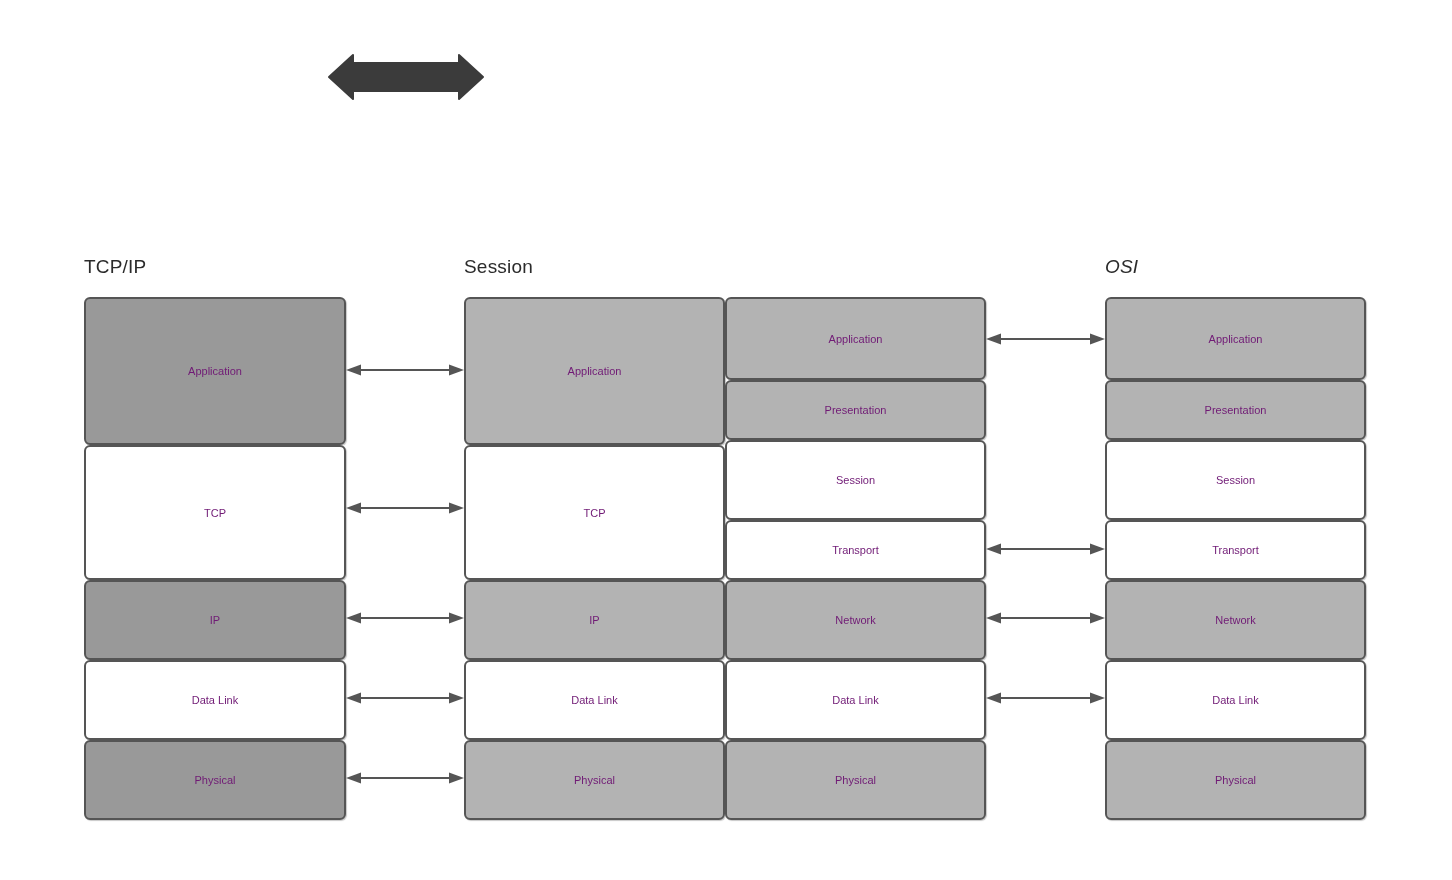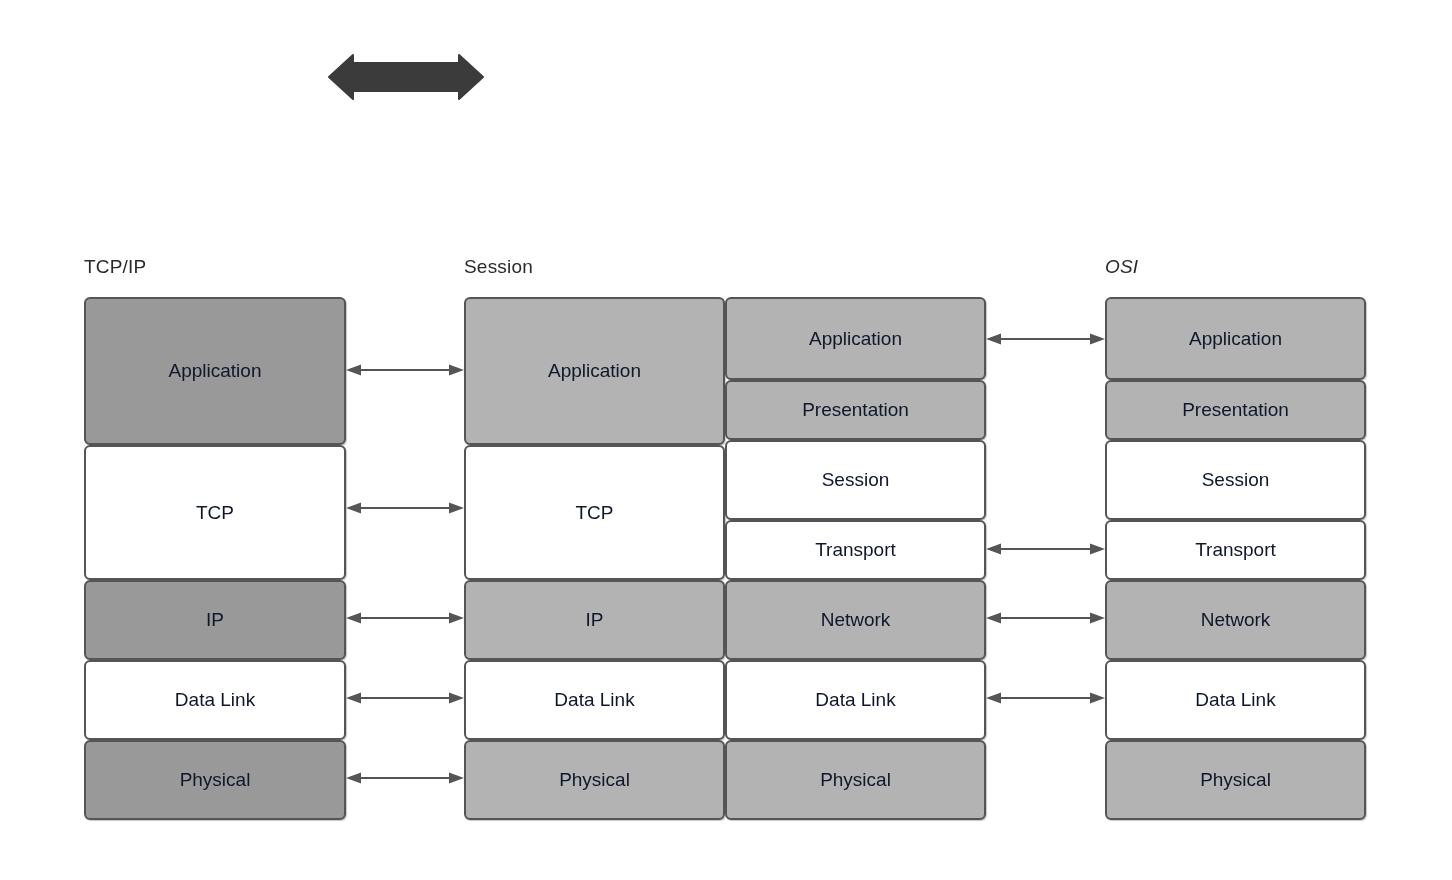--- a/index.html
+++ b/index.html
@@ -39,22 +39,22 @@
 
   
   .layer {
     position: absolute;
     box-sizing: border-box;
     border: 2px solid #555555;
     border-radius: 6px;
     display: flex;
     align-items: center;
     justify-content: center;
-    font-size: 19px;
-    color: #0f172a;
+    font-size: 11px;
+    color: #701a75;
     white-space: nowrap;
     box-shadow: 1px 1px 1px rgba(0,0,0,0.22);
   }
   .fill-dark  { background: #999999; }
   .fill-light { background: #b3b3b3; }
   .fill-white { background: #ffffff; }
 
   
   .connector { position: absolute; height: 14px; }
   .connector svg { display: block; }

